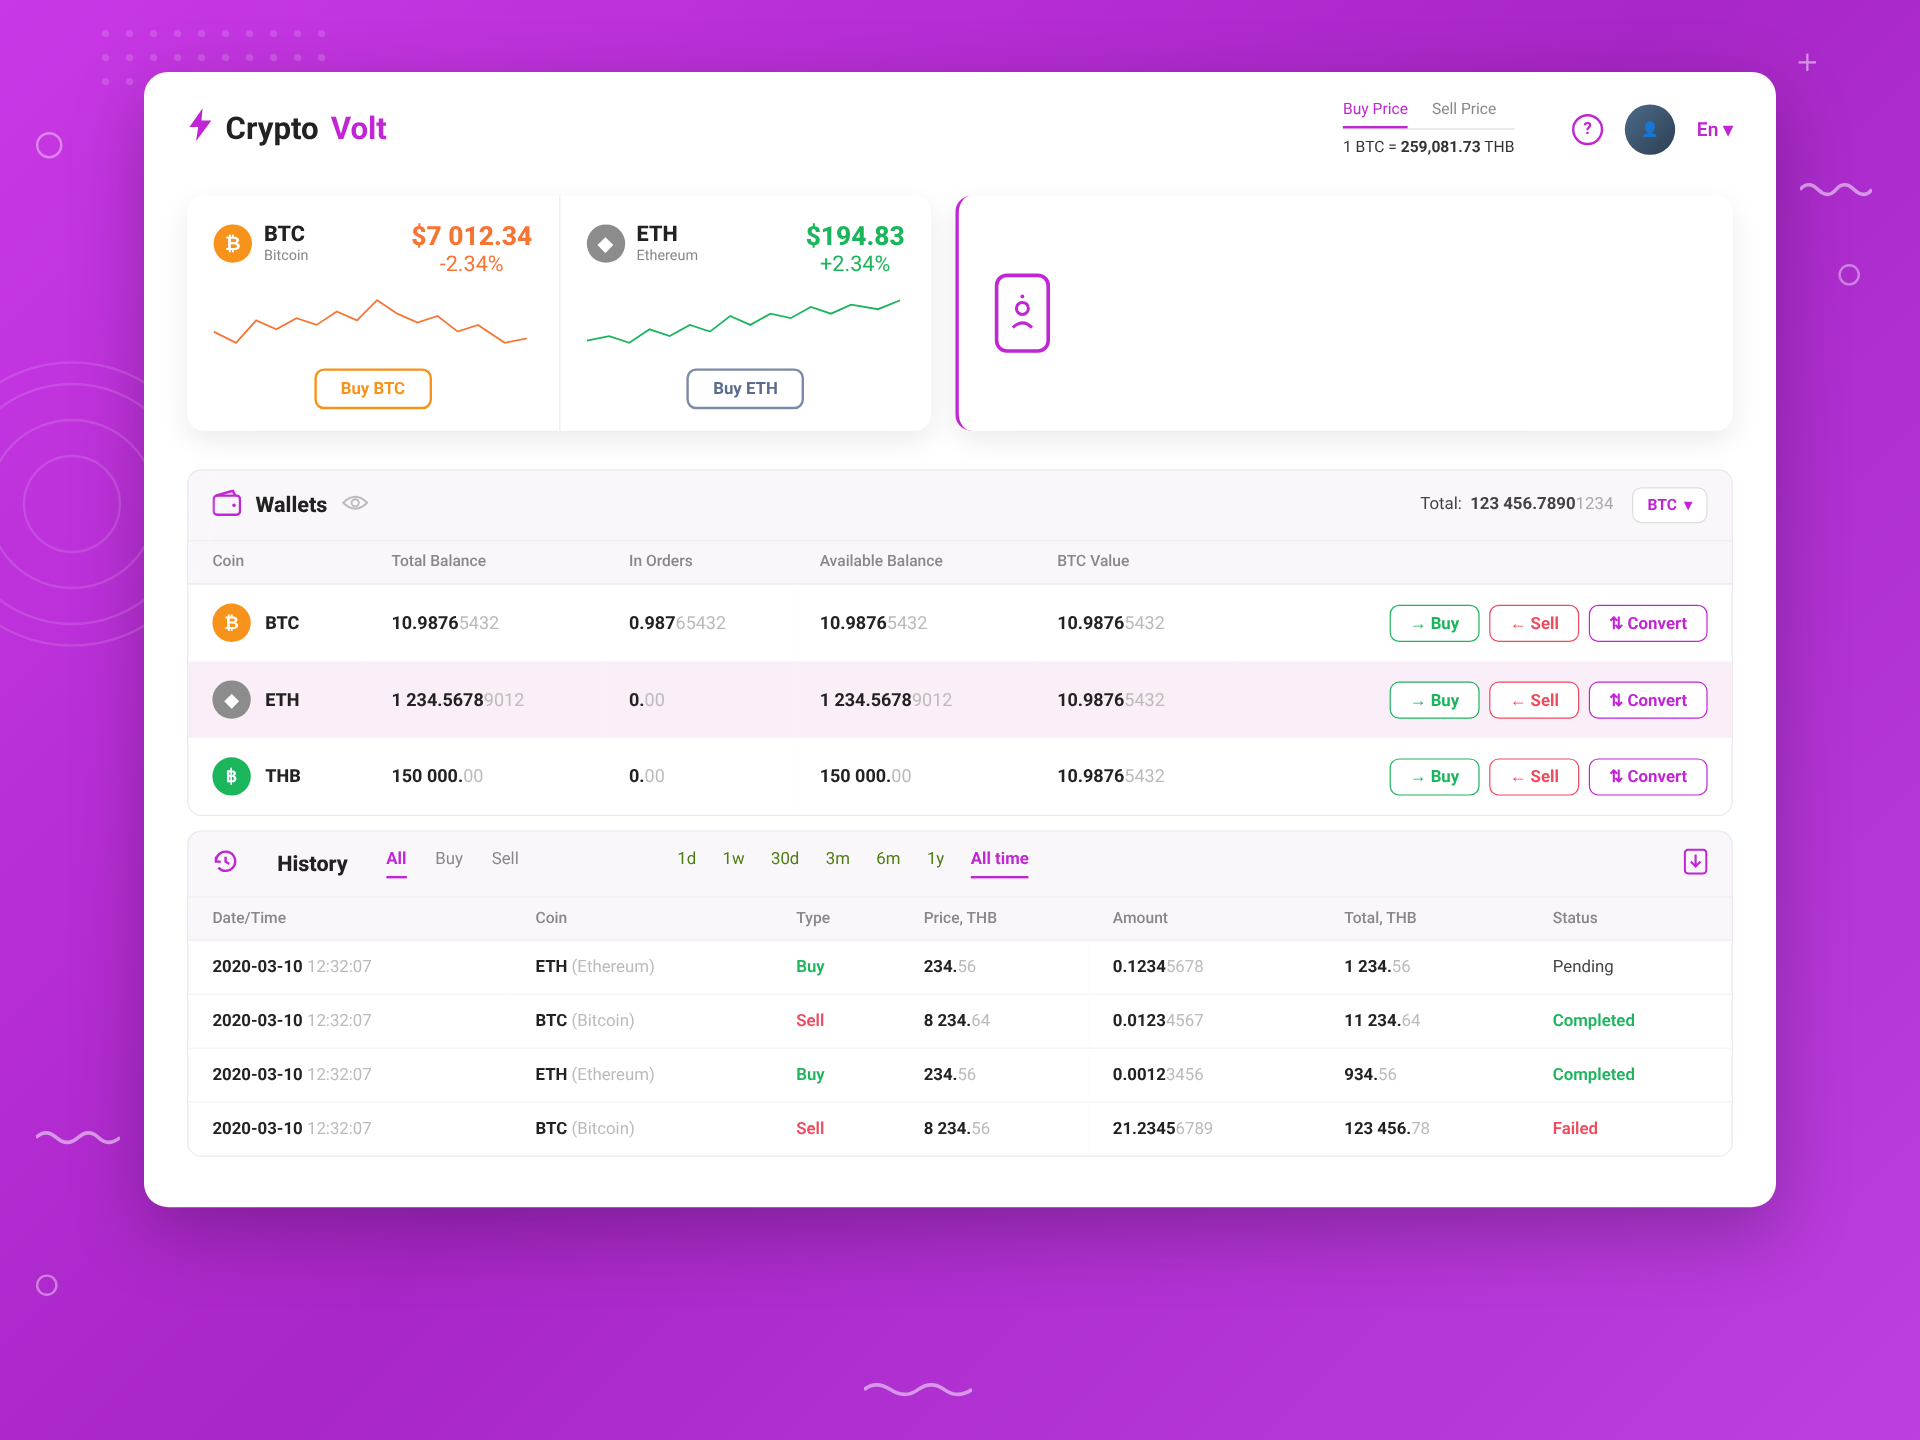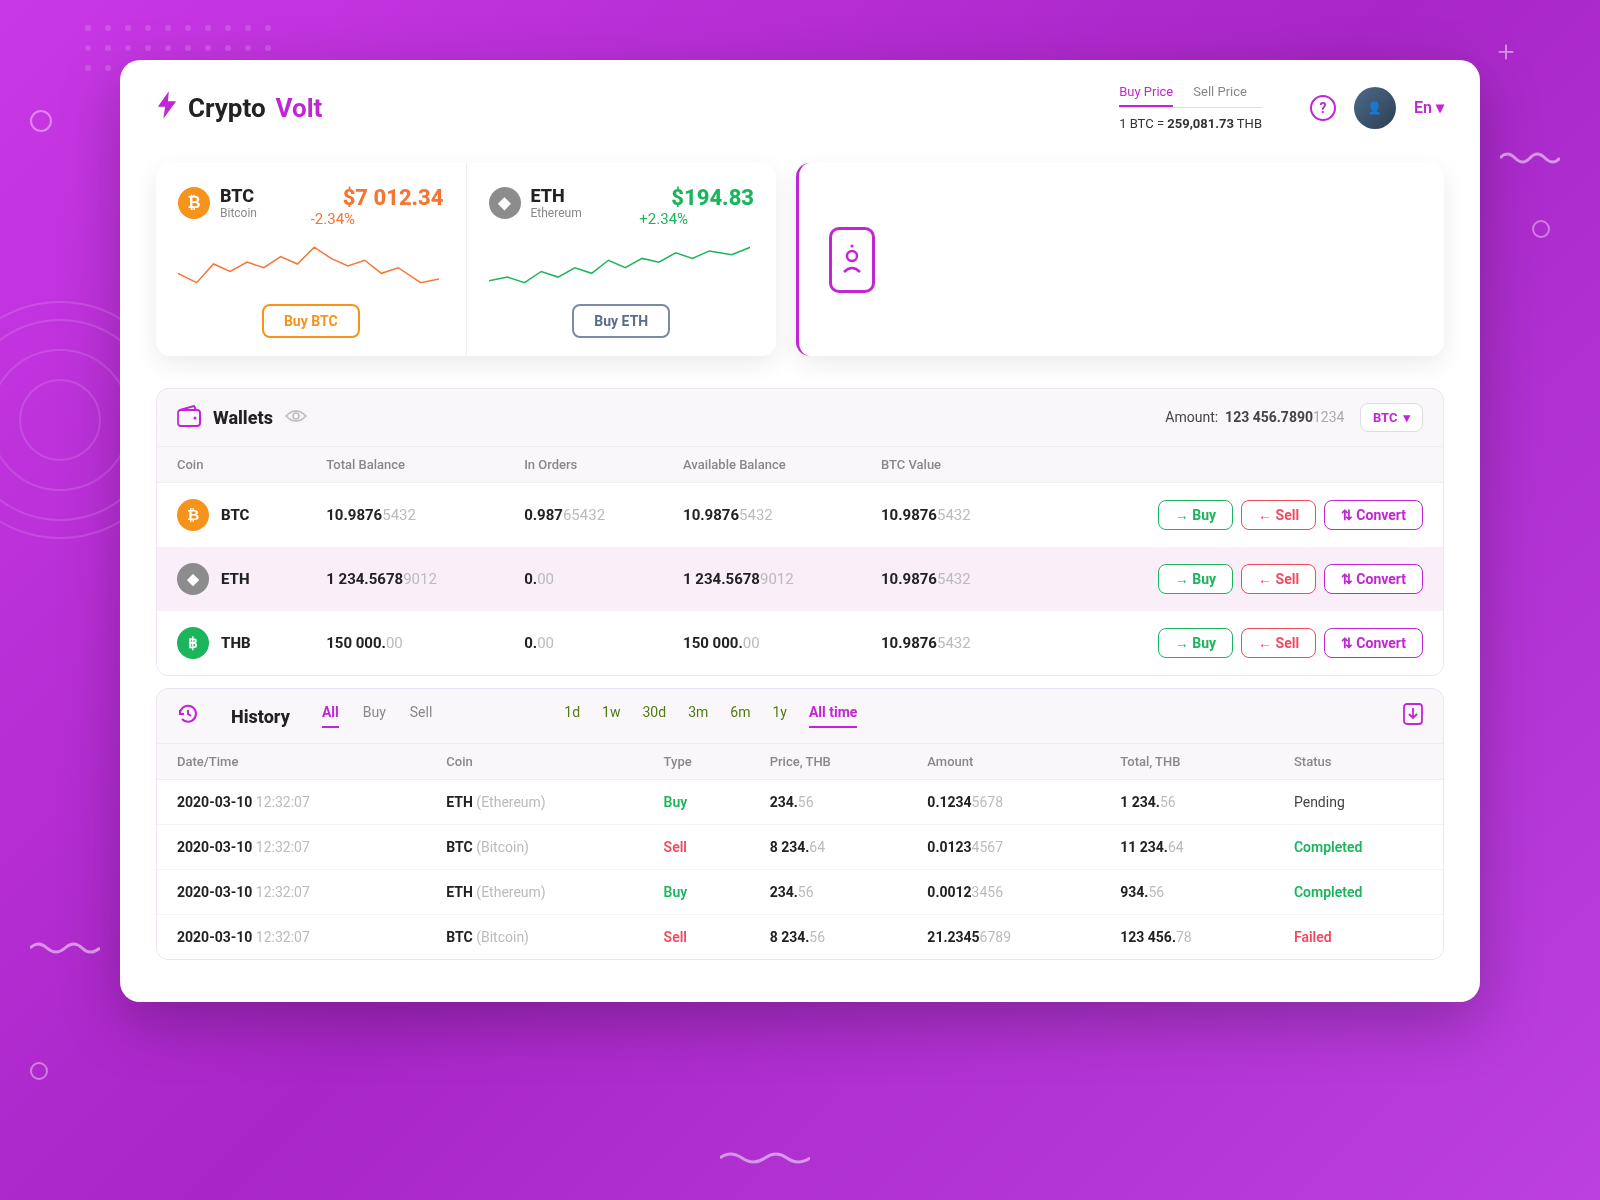--- a/index.html
+++ b/index.html
@@ -44,22 +44,22 @@
 .pcard { flex: 1; padding: 22px 22px 18px; position: relative; }
 .pcard:first-child { border-right: 1px solid #eee; }
 .pcard-head { display: flex; justify-content: space-between; align-items: flex-start; }
 .pcard-l { display: flex; align-items: center; gap: 10px; }
 .coin-ic { width: 32px; height: 32px; border-radius: 50%; display: flex; align-items: center; justify-content: center; color: #fff; font-weight: 700; }
 .coin-ic.btc { background: #f7931a; }
 .coin-ic.eth { background: #8c8c8c; }
 .coin-ic.thb { background: #1bb55c; }
 .pcard-sym { font-weight: 800; font-size: 18px; color: #222; }
 .pcard-name { font-size: 12px; color: #888; }
-.pcard-price { font-size: 22px; font-weight: 800; text-align: right; margin-left: 32px; }
-.pcard-ch { font-size: 15px; text-align: left; }
+.pcard-price { font-size: 22px; font-weight: 800; text-align: right; }
+.pcard-ch { font-size: 18px; text-align: center; }
 .orange { color: #f77534; }
 .green { color: #1bb55c; }
 .spark { height: 56px; margin-top: 8px; }
 .pcard-btn { margin: 8px auto 0; display: block; padding: 7px 20px; border-radius: 8px; background: #fff; font-weight: 700; font-size: 14px; cursor: pointer; text-align: center; }
 .pcard-btn.btc { border: 2px solid #f7931a; color: #f7931a; }
 .pcard-btn.eth { border: 2px solid #7b8aa8; color: #5a6b8c; }
 
 .verify { flex: 1; background: #fff; border-radius: 14px; box-shadow: 0 8px 24px rgba(0,0,0,.08); display: flex; align-items: center; padding: 26px 30px; gap: 28px; border-left: 3px solid #c026d3; }
 .verify-ic { width: 46px; height: 66px; border: 3px solid #c026d3; border-radius: 10px; display: flex; align-items: center; justify-content: center; flex: 0 0 auto; }
 .verify h3 { font-size: 16px; font-weight: 800; color: #111; margin-bottom: 10px; }
@@ -269,21 +269,21 @@
           </svg>
       </span>
       <span class="sec-title">Wallets</span>
       <span class="eye">
         <svg width="22" height="16" viewBox="0 0 22 16">
             <path d="M1 8 Q11 -2 21 8 Q11 18 1 8 Z" fill="none" stroke="#bbb" stroke-width="1.6"></path>
             <circle cx="11" cy="8" r="3" fill="none" stroke="#bbb" stroke-width="1.6"></circle>
           </svg>
       </span>
       <span class="sec-total">
-        <span>Amount:</span>&nbsp;
+        <span>Total:</span>&nbsp;
         <b>123 456.7890</b><span class="dim">1234</span>
         <span class="total-sel">
           <span>BTC</span>
           <span style="color:#c026d3">▾</span>
         </span>
       </span>
     </div>
     <table class="wtable">
       <thead>
           <tr>

